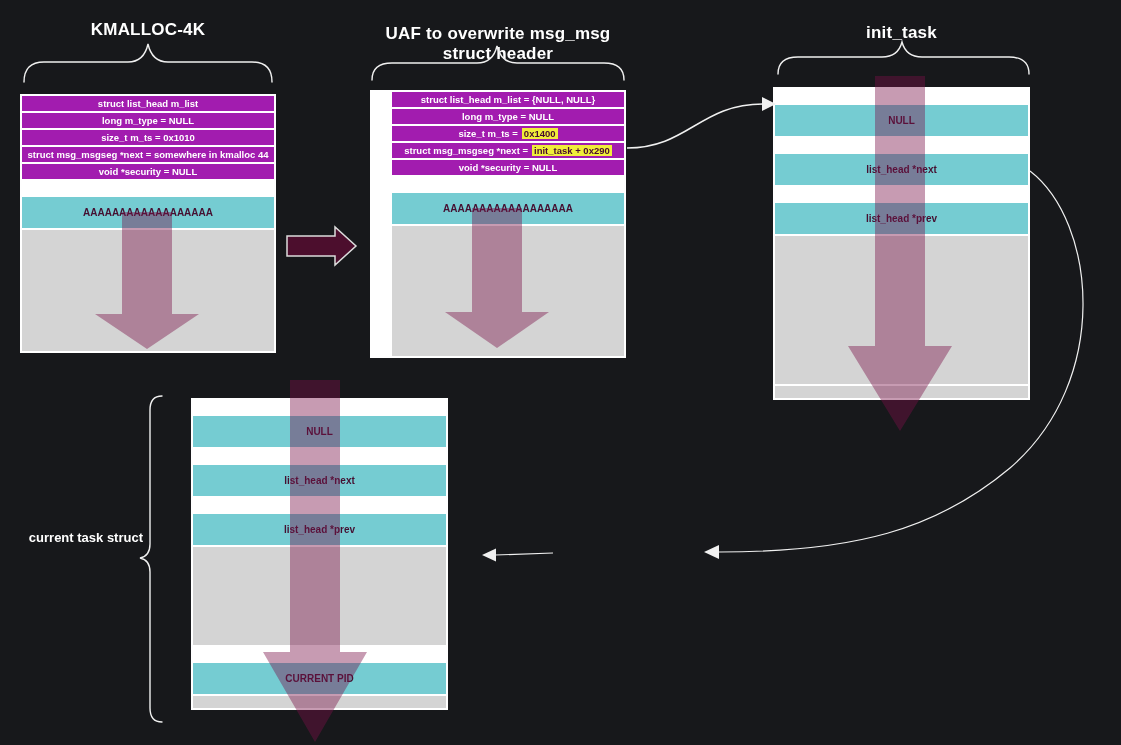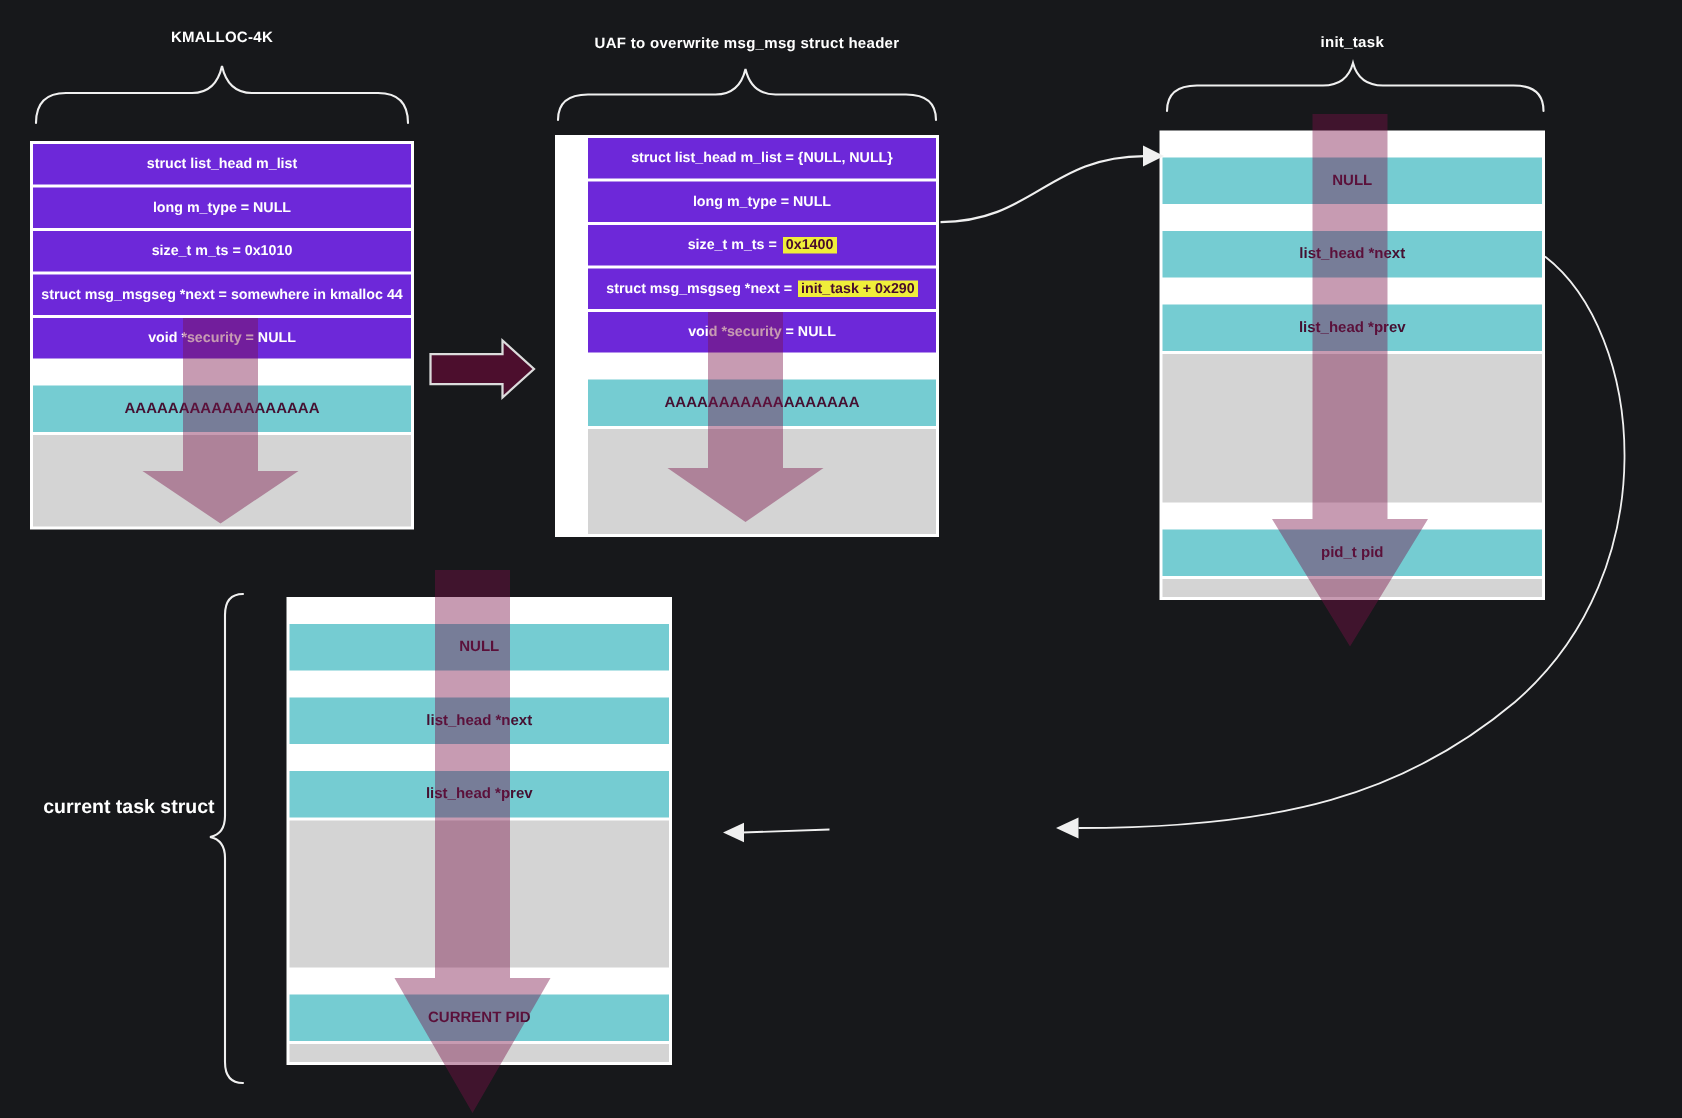--- a/index.html
+++ b/index.html
@@ -1,32 +1,32 @@
 <!DOCTYPE html>
 <html><head>
 <meta charset="utf-8">
 <style>
   html,body{margin:0;padding:0;background:#17181b;}
   #canvas{
     position:relative;width:1121px;height:745px;background:#17181b;overflow:hidden;
     font-family:"Liberation Sans","DejaVu Sans",sans-serif;
   }
   .title{
-    position:absolute;color:#ffffff;font-weight:bold;font-size:10px;
+    position:absolute;color:#ffffff;font-weight:bold;font-size:17px;
     text-align:center;letter-spacing:.2px;
   }
   .structbox{
     position:absolute;background:#ffffff;box-sizing:border-box;
     display:flex;flex-direction:column;padding:2px;gap:2px;
   }
   .frow{
     flex:0 0 auto;display:flex;align-items:center;justify-content:center;
     font-weight:bold;white-space:nowrap;
   }
-  .maroon{height:27px;background:#6d28d9;color:#ffffff;font-size:9.5px;}
+  .maroon{height:15px;background:#a21caf;color:#ffffff;font-size:9.5px;}
   .tealrow{height:31px;background:#75ccd2;color:#451031;font-size:10px;margin-top:16px;}
   .graybody{flex:1 1 auto;background:#d4d4d4;}
   .strip{flex:0 0 auto;height:12px;background:#d4d4d4;}
   .hl{background:#f0ee3a;color:#470b2c;padding:0 2px;margin-left:4px;}
   .sidelabel{
     position:absolute;color:#ffffff;font-weight:bold;font-size:13px;
     text-align:right;white-space:nowrap;
   }
   .note{
     position:absolute;color:#ededed;font-size:13px;line-height:16px;text-align:center;
@@ -66,21 +66,20 @@
     <div class="frow maroon">void *security = NULL</div>
     <div class="frow tealrow">AAAAAAAAAAAAAAAAAA</div>
     <div class="graybody"></div>
   </div>
 
   <div class="structbox" style="left:773px;top:87px;width:257px;height:313px;">
     <div class="frow tealrow">NULL</div>
     <div class="frow tealrow">list_head *next</div>
     <div class="frow tealrow">list_head *prev</div>
     <div class="graybody"></div>
-    <div class="frow tealrow">pid_t pid</div>
     <div class="strip"></div>
   </div>
 
   <div class="structbox" style="left:191px;top:398px;width:257px;height:312px;">
     <div class="frow tealrow">NULL</div>
     <div class="frow tealrow">list_head *next</div>
     <div class="frow tealrow">list_head *prev</div>
     <div class="graybody"></div>
     <div class="frow tealrow">CURRENT PID</div>
     <div class="strip"></div>

